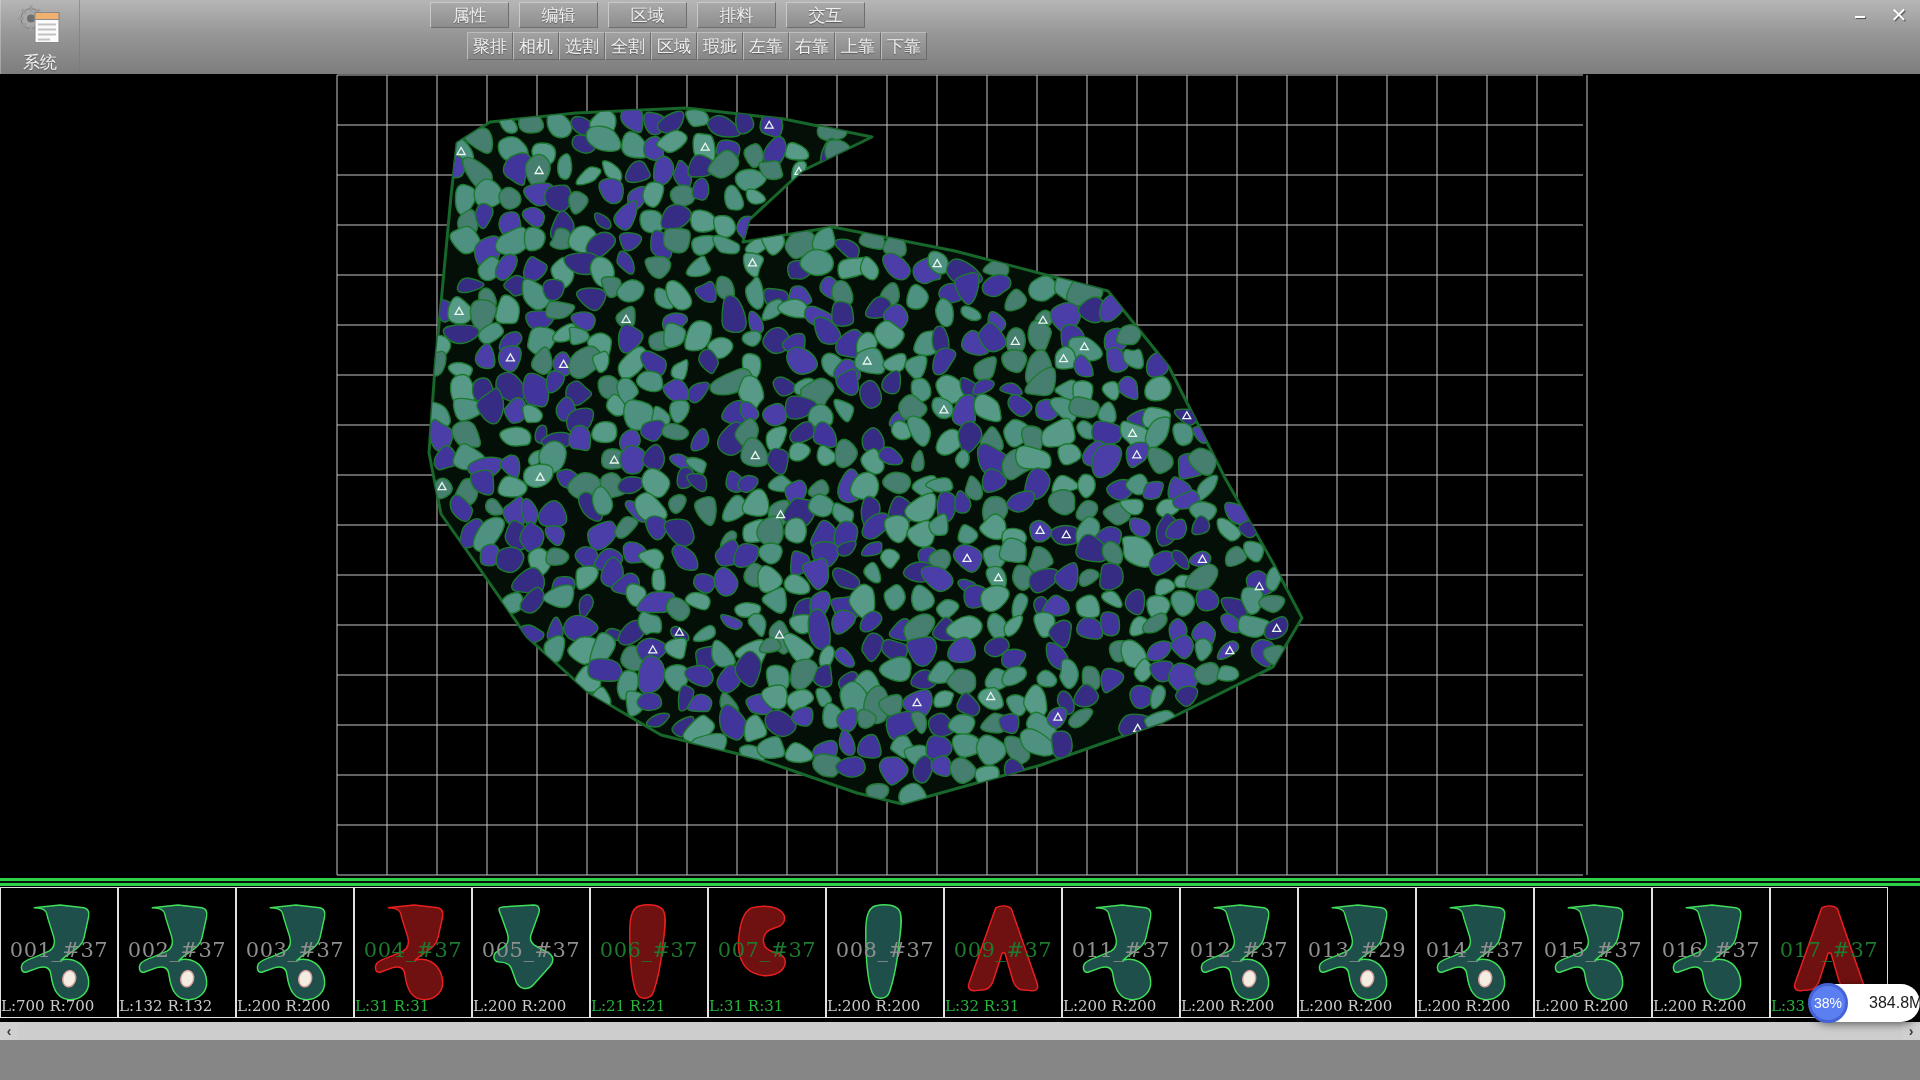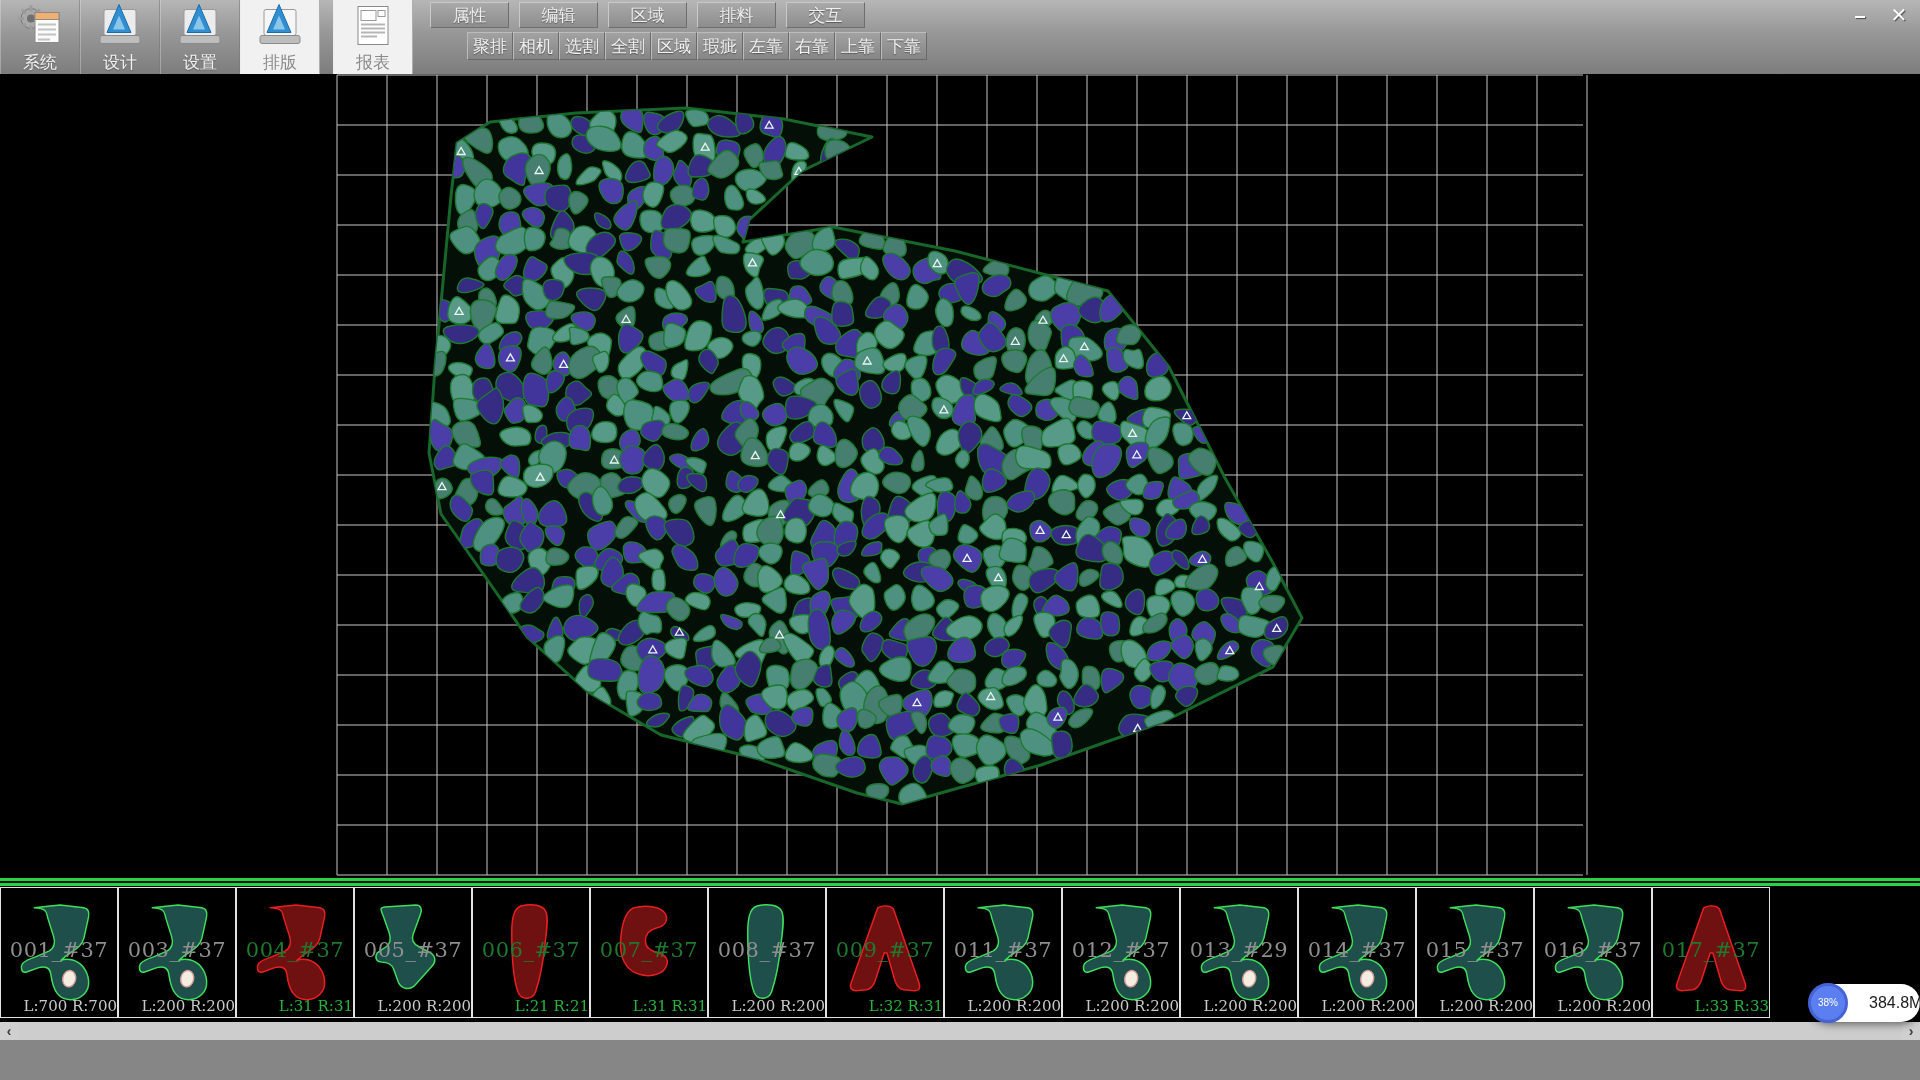--- a/index.html
+++ b/index.html
@@ -1,21 +1,21 @@
 <!DOCTYPE html>
 <html><head>
 <meta charset="utf-8">
 <style>
   html,body{margin:0;padding:0;background:#000;}
   body{width:1920px;height:1080px;overflow:hidden;position:relative;
        font-family:"Liberation Sans","DejaVu Sans",sans-serif;}
   
   .titlebar{position:absolute;top:0;left:0;width:1920px;height:74px;
     background:linear-gradient(180deg,#b6b6b6 0%,#979797 45%,#7d7d7d 100%);}
-  .tabs{position:absolute;left:0;top:0;height:70px;display:flex;}
+  .tabs{position:absolute;left:0;top:0;height:70px;display:flex;flex-direction:column;}
   .tab{width:80px;height:74px;box-sizing:border-box;display:flex;flex-direction:column;
     align-items:center;padding-top:1px;border-right:1px solid rgba(120,120,120,.55);
     border-left:1px solid rgba(230,230,230,.35);cursor:default;}
   .tab.active{background:#f1f1f1;}
   .tab.gap{margin-left:13px;}
   .tab .lbl{font-size:17px;color:#f2f2f2;text-shadow:0 1px 1px #5e5e5e;margin-top:1px;}
   .tab.active .lbl{color:#8a8a8a;text-shadow:none;}
   .tab svg{width:48px;height:50px;}
   .menus{position:absolute;left:430px;top:2px;}
   .menu-row{display:flex;gap:10px;height:26px;}
@@ -40,30 +40,30 @@
   
   .thumbs{position:absolute;top:887px;left:0;width:1920px;height:135px;background:#000;
     display:flex;overflow:hidden;}
   .cell{position:relative;flex:none;width:118px;height:131px;box-sizing:border-box;
     border:1px solid #e2e2e2;background:#000;overflow:hidden;}
   .cell svg{position:absolute;left:13px;top:2px;width:92px;height:124px;}
   .cell .num{position:absolute;top:50px;left:0;width:100%;text-align:center;
     font-family:"DejaVu Serif","Liberation Serif",serif;font-size:21px;color:#8f8f8f;
     letter-spacing:.5px;white-space:nowrap;}
   .cell.red .num{color:#1d7a2e;}
-  .cell .lr{position:absolute;bottom:2px;left:0;width:100%;text-align:right;
+  .cell .lr{position:absolute;bottom:2px;left:0;width:100%;text-align:left;
     font-family:"DejaVu Serif","Liberation Serif",serif;font-size:15px;color:#c9c9c9;
     white-space:nowrap;}
   .cell.red .lr{color:#25b43c;}
   
   .pill{position:absolute;left:1810px;top:984px;width:110px;height:38px;background:#fff;
     border-radius:19px;box-shadow:0 2px 8px rgba(0,0,0,.55);display:flex;align-items:center;z-index:6;}
   .pill .circ{position:relative;flex:none;width:40px;height:40px;margin-left:-2px;margin-top:-1px;
     border-radius:50%;background:#5b7ef0;border:3px solid #4663d6;box-sizing:border-box;
-    display:flex;align-items:center;justify-content:center;color:#fff;font-size:10px;}
+    display:flex;align-items:center;justify-content:center;color:#fff;font-size:14px;}
   .pill .mem{margin-left:21px;font-size:16px;font-weight:normal;color:#1c1c1c;}
   
   .hscroll{position:absolute;top:1022px;left:0;width:1920px;height:18px;background:#d0d0d0;
     display:flex;}
   .hscroll .arr{flex:none;width:18px;height:18px;display:flex;align-items:center;
     justify-content:center;color:#3c3c3c;font-size:14px;font-weight:bold;}
   .hscroll .track{flex:1;background:#cdcdcd;}
   .statusbar{position:absolute;top:1040px;left:0;width:1920px;height:40px;background:#868686;}
 </style>
 </head>
@@ -932,20 +932,28 @@
         <ellipse cx="60" cy="84" rx="7" ry="9" fill="#f3ede2" stroke="#d99a9a" stroke-width="1.5" transform="rotate(12 60 84)"></ellipse>
       </svg>
       <div class="num">001_#37</div>
       <div class="lr">L:700 R:700</div>
     </div>
     <div class="cell">
       <svg viewBox="0 0 100 110" preserveAspectRatio="xMidYMid meet">
         <path d="M22,7 L50,4 L76,7 C81,8 82,12 81,17 L76,40 C74,49 65,53 57,59 L51,64 C59,61 69,64 75,71 C82,80 84,93 76,101 C68,109 54,109 47,100 C42,94 41,86 40,79 C39,72 34,70 27,72 L13,77 C8,78 7,72 9,68 C12,64 18,62 24,60 L38,54 C44,51 45,44 43,38 L37,19 C35,12 37,8 22,7 Z" fill="#1e4f4a" stroke="#3fdf5a" stroke-width="1.6" stroke-linejoin="round"></path>
         <ellipse cx="60" cy="84" rx="7" ry="9" fill="#f3ede2" stroke="#d99a9a" stroke-width="1.5" transform="rotate(12 60 84)"></ellipse>
       </svg>
+      <div class="num">002_#37</div>
+      <div class="lr">L:132 R:132</div>
+    </div>
+    <div class="cell">
+      <svg viewBox="0 0 100 110" preserveAspectRatio="xMidYMid meet">
+        <path d="M22,7 L50,4 L76,7 C81,8 82,12 81,17 L76,40 C74,49 65,53 57,59 L51,64 C59,61 69,64 75,71 C82,80 84,93 76,101 C68,109 54,109 47,100 C42,94 41,86 40,79 C39,72 34,70 27,72 L13,77 C8,78 7,72 9,68 C12,64 18,62 24,60 L38,54 C44,51 45,44 43,38 L37,19 C35,12 37,8 22,7 Z" fill="#1e4f4a" stroke="#3fdf5a" stroke-width="1.6" stroke-linejoin="round"></path>
+        <ellipse cx="60" cy="84" rx="7" ry="9" fill="#f3ede2" stroke="#d99a9a" stroke-width="1.5" transform="rotate(12 60 84)"></ellipse>
+      </svg>
       <div class="num">003_#37</div>
       <div class="lr">L:200 R:200</div>
     </div>
     <div class="cell red">
       <svg viewBox="0 0 100 110" preserveAspectRatio="xMidYMid meet">
         <path d="M22,7 L50,4 L76,7 C81,8 82,12 81,17 L76,40 C74,49 65,53 57,59 L51,64 C59,61 69,64 75,71 C82,80 84,93 76,101 C68,109 54,109 47,100 C42,94 41,86 40,79 C39,72 34,70 27,72 L13,77 C8,78 7,72 9,68 C12,64 18,62 24,60 L38,54 C44,51 45,44 43,38 L37,19 C35,12 37,8 22,7 Z" fill="#701111" stroke="#ea2020" stroke-width="1.6" stroke-linejoin="round"></path>
       </svg>
       <div class="num">004_#37</div>
       <div class="lr">L:31 R:31</div>
     </div>

